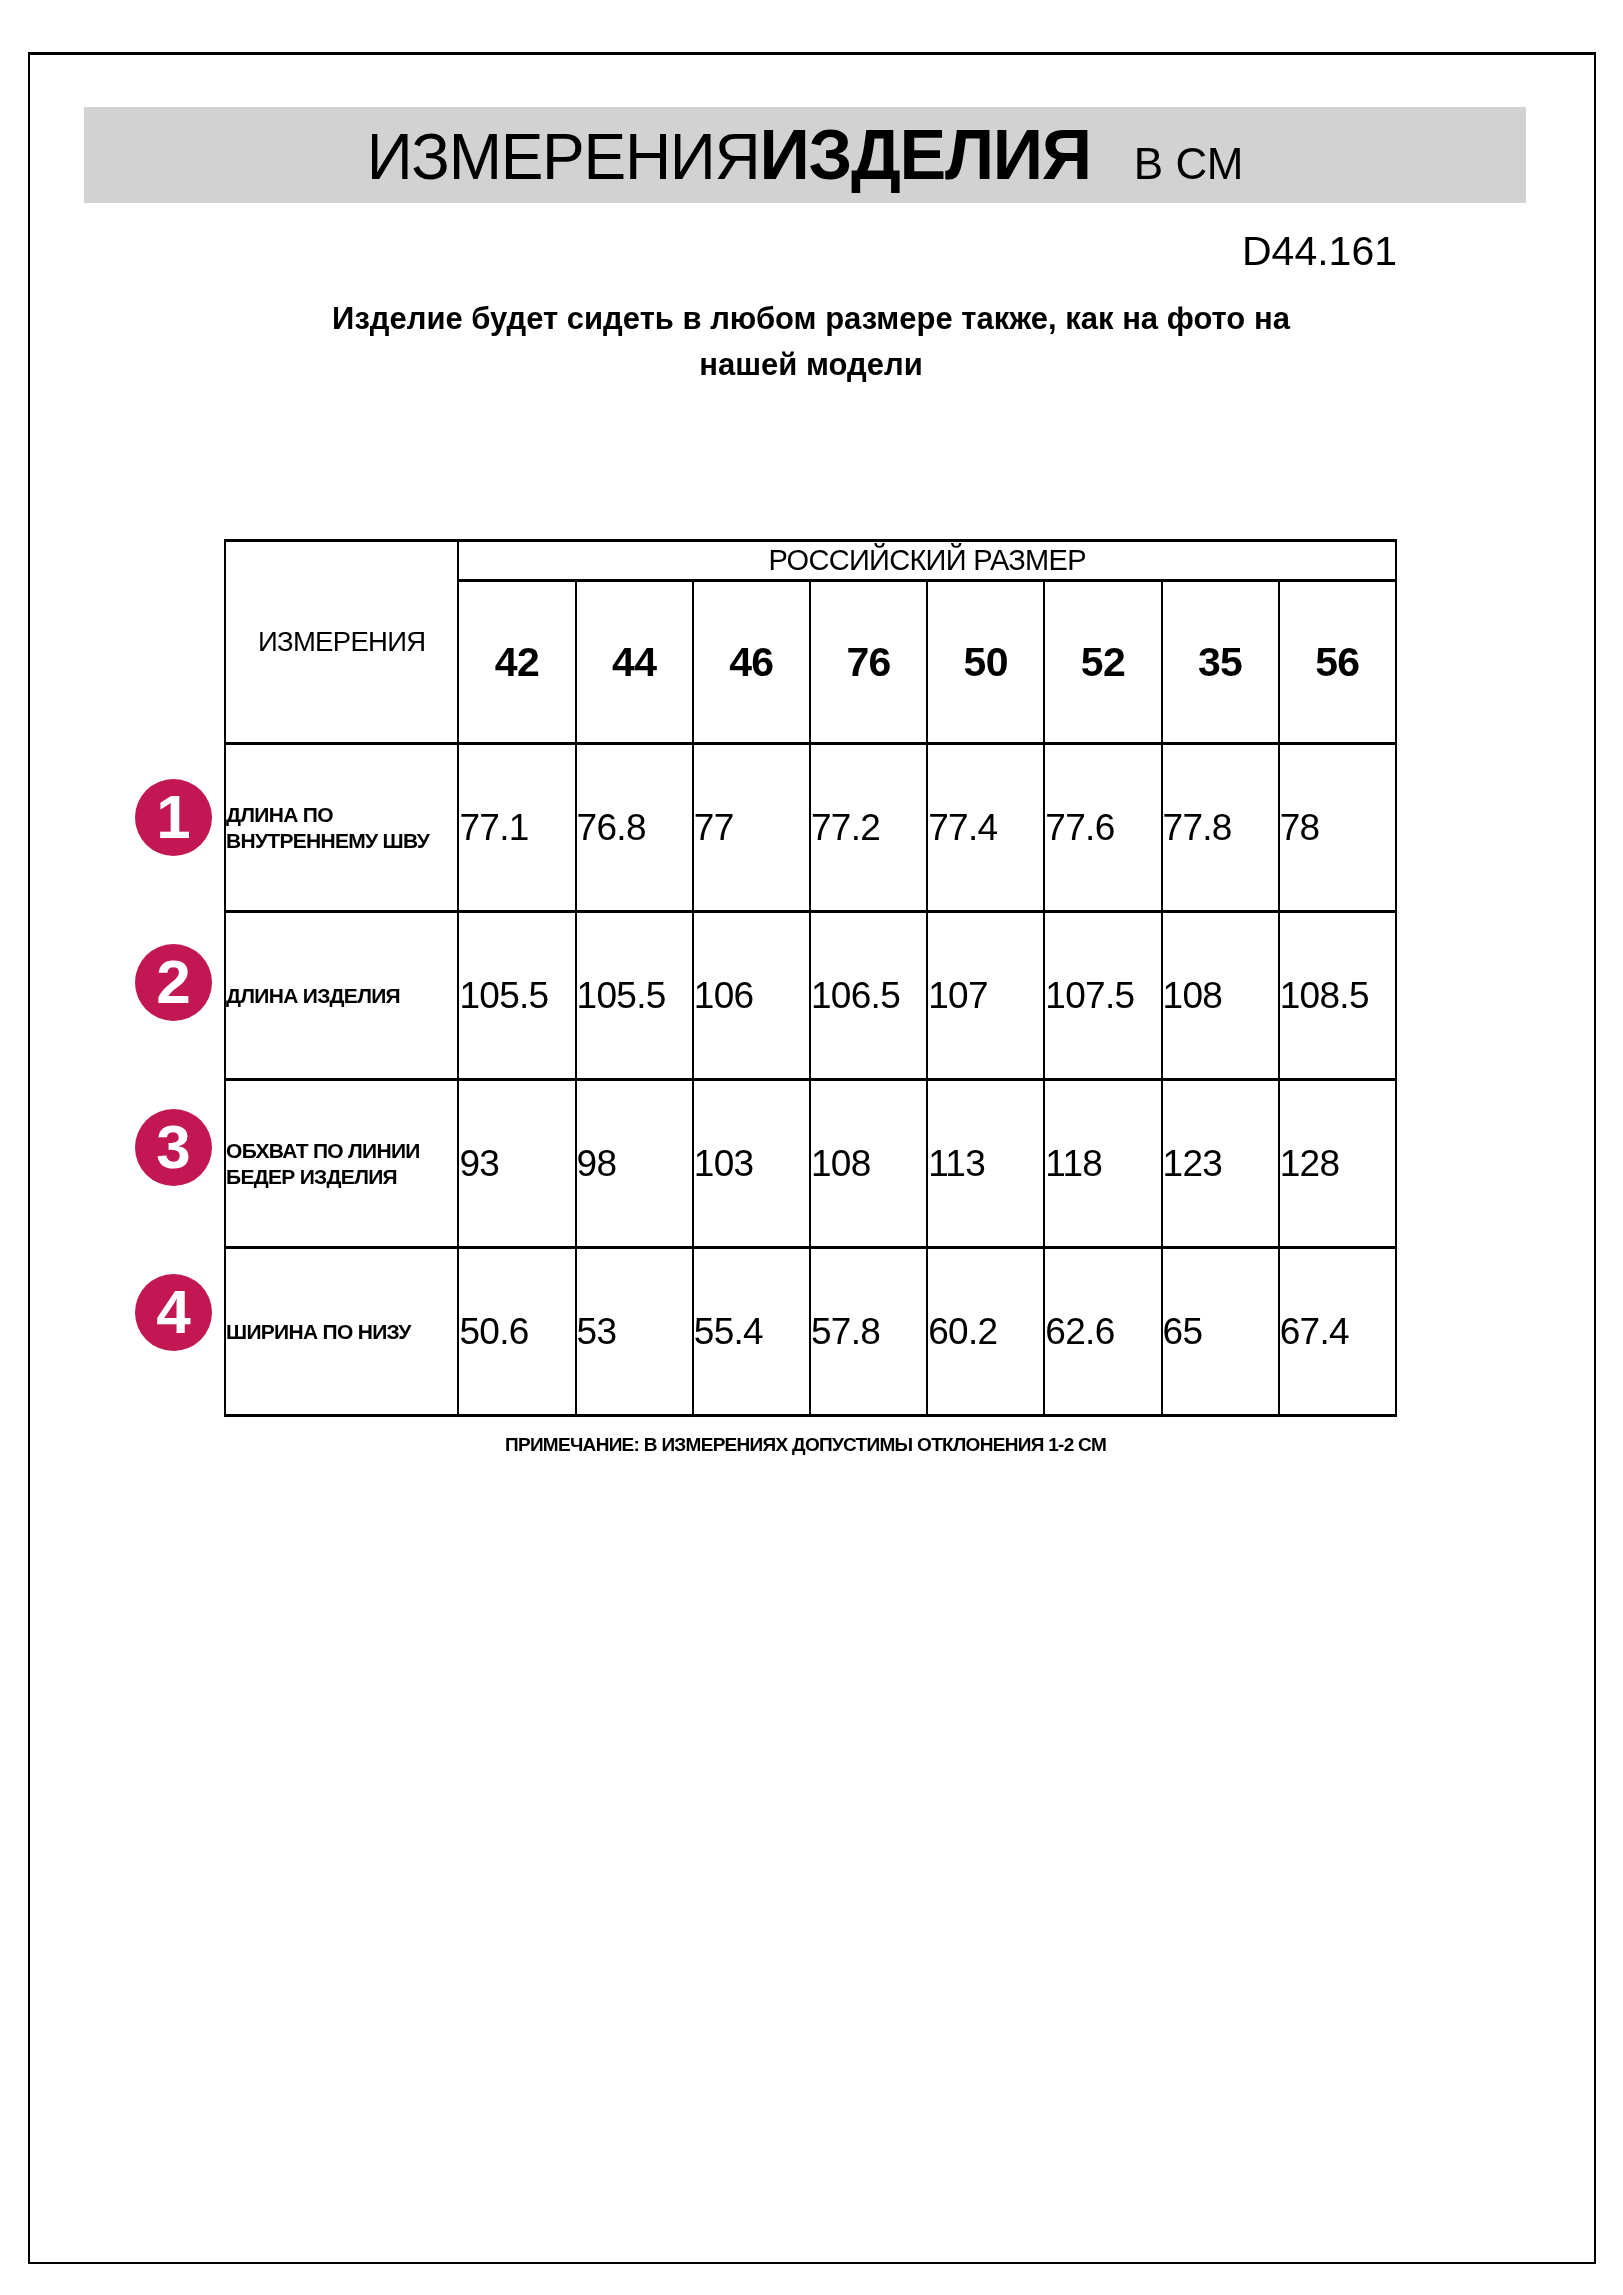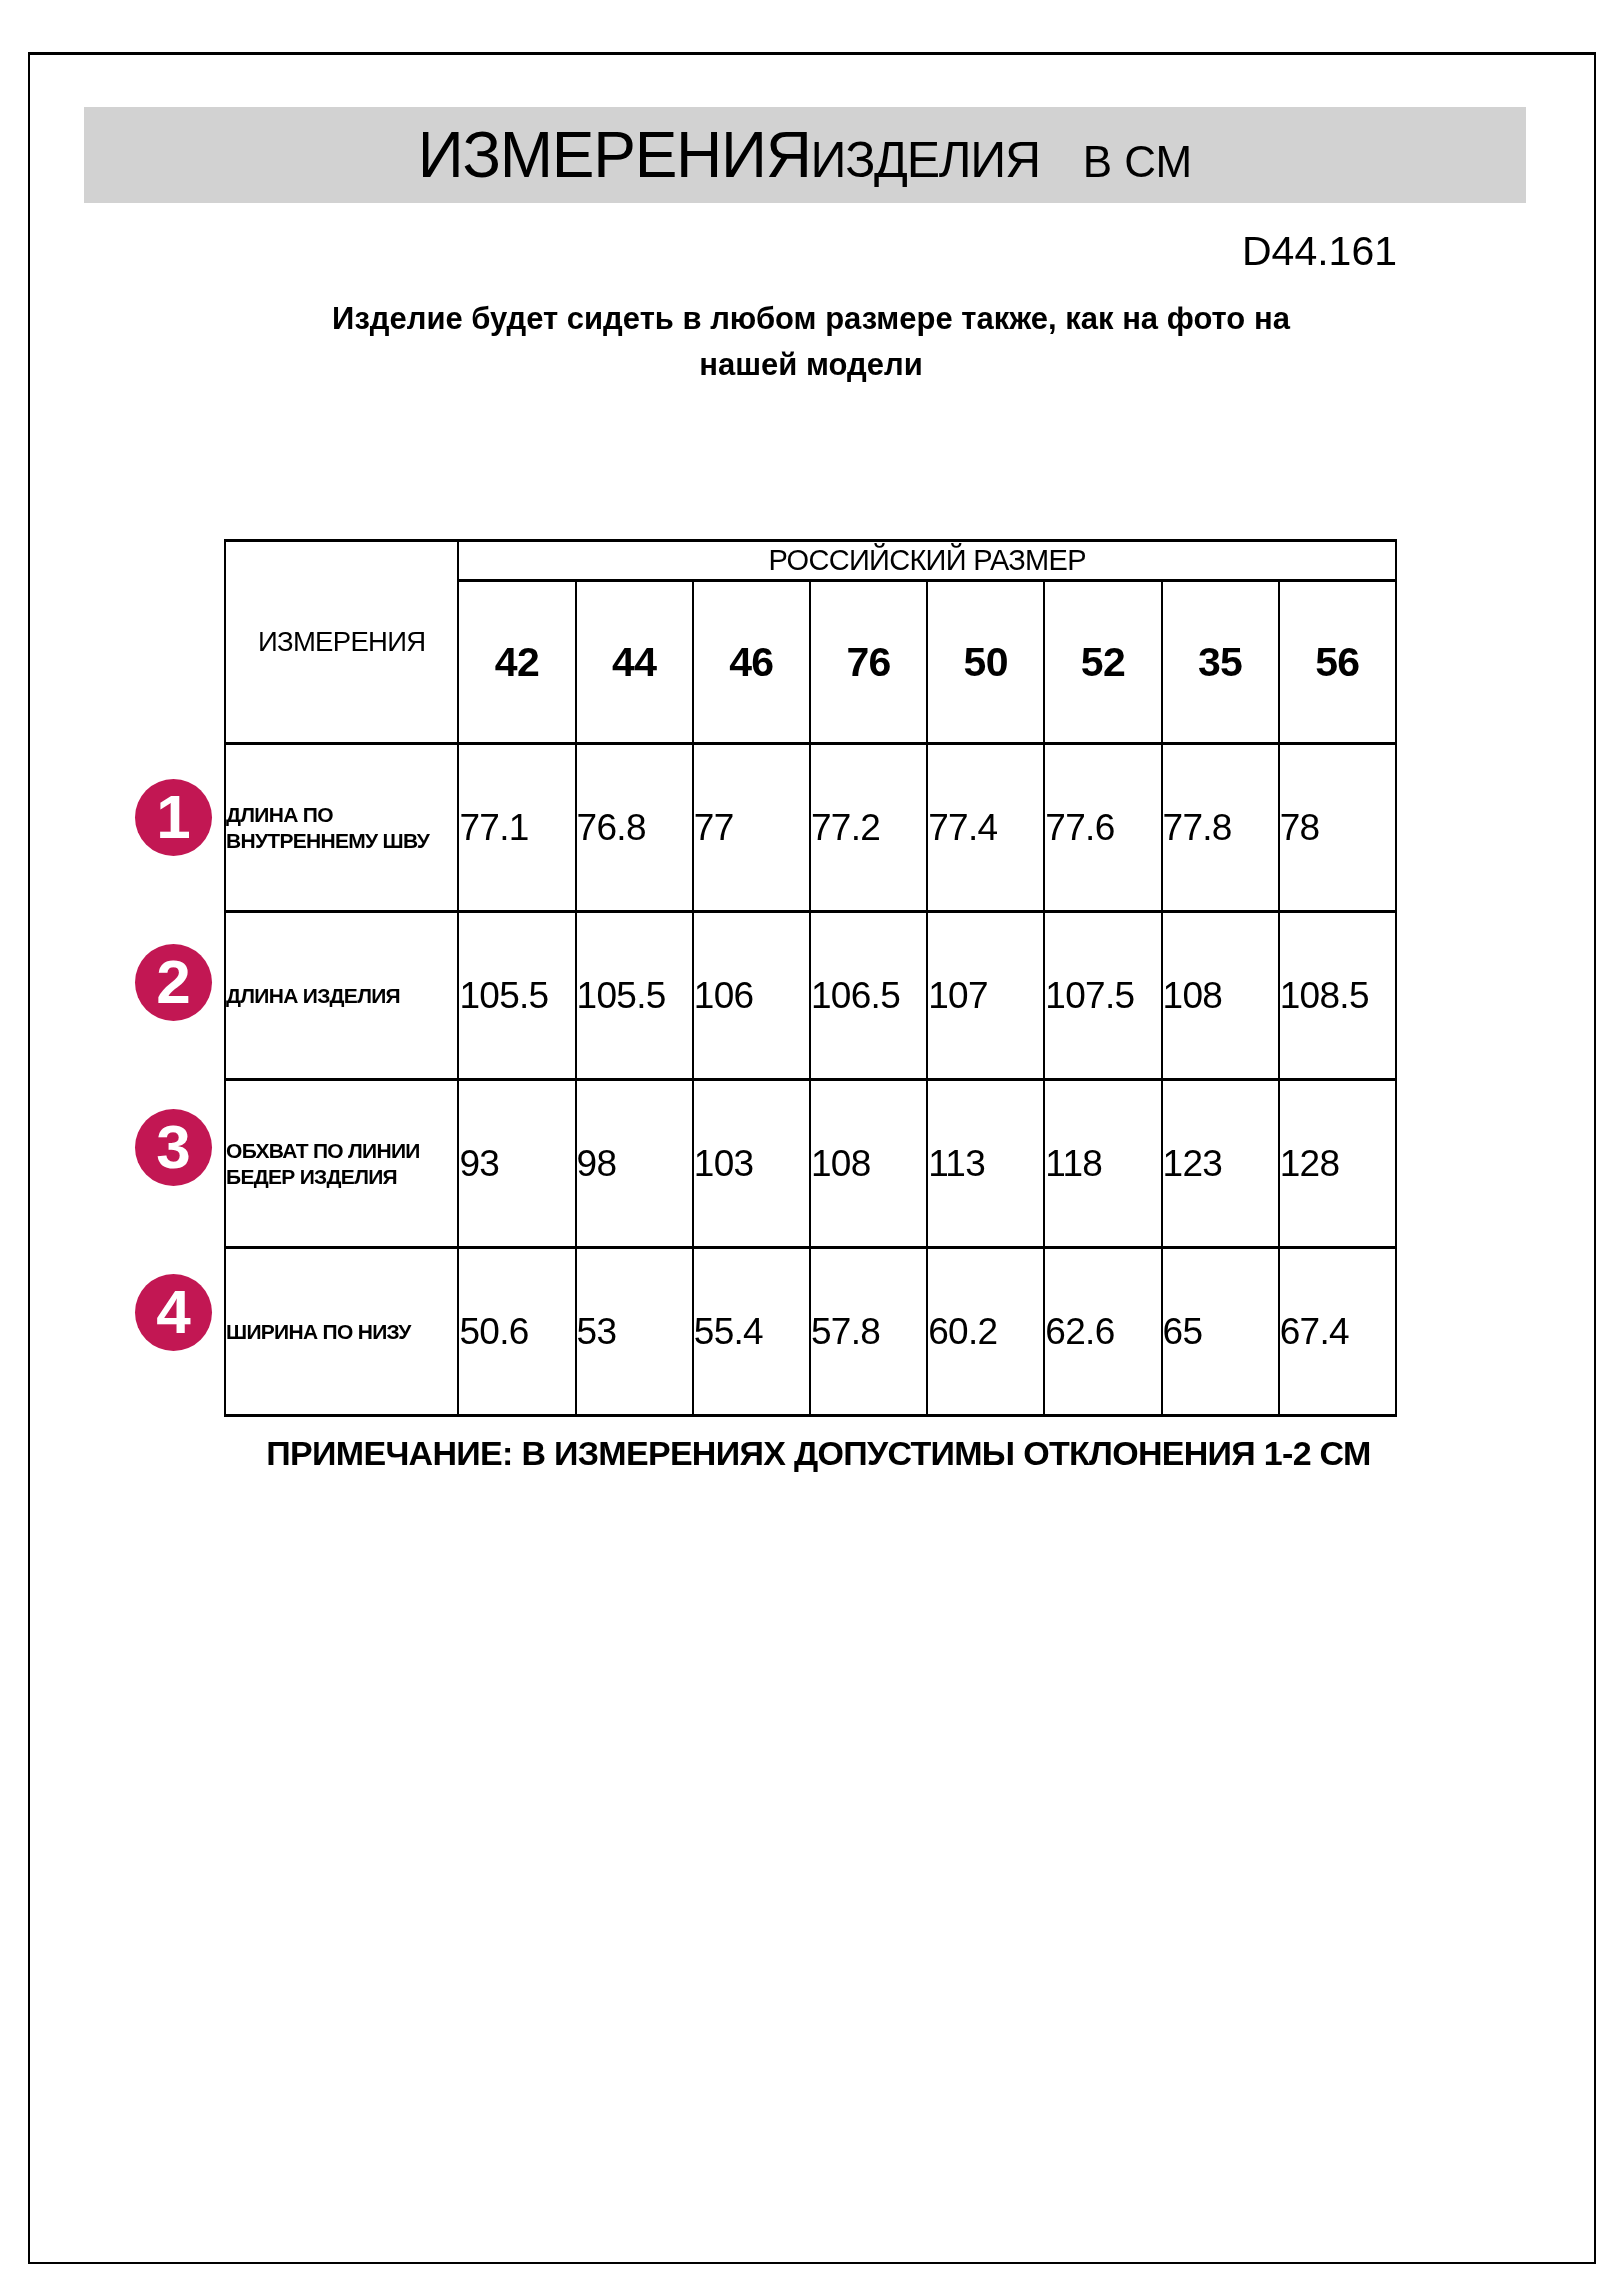--- a/index.html
+++ b/index.html
@@ -22,21 +22,21 @@
   }
   .title-bar {
     position: absolute;
     left: 84px; top: 107px;
     width: 1442px; height: 96px;
     line-height: 96px;
     text-align: center;
     white-space: nowrap;
   }
   .title-word { font-size: 64px; letter-spacing: -1.3px; }
-  .title-word-bold { font-size: 50px; font-weight: normal; letter-spacing: -1.3px; }
+  .title-word-bold { font-size: 70px; font-weight: bold; letter-spacing: -1.3px; }
   .title-units { font-size: 44px; margin-left: 43px; letter-spacing: 0; }
   .model-code {
     position: absolute;
     left: 224px; top: 228px;
     width: 1173px;
     text-align: right;
     font-size: 41px;
   }
   .subtitle {
     position: absolute;
@@ -74,24 +74,24 @@
     width: 77px; height: 77px;
     border-radius: 50%;
     color: #ffffff;
     font-size: 62px;
     font-weight: bold;
     text-align: center;
     line-height: 76px;
   }
   .note {
     position: absolute;
-    left: 232px; top: 1434px;
+    left: 219px; top: 1434px;
     width: 1173px;
     text-align: center;
-    font-size: 34px;
+    font-size: 19px;
     font-weight: bold;
     letter-spacing: -0.7px;
   }
 </style>
 </head>
 <body>
 
 <div class="page" id="page">
   <div class="page-border"></div>
 

